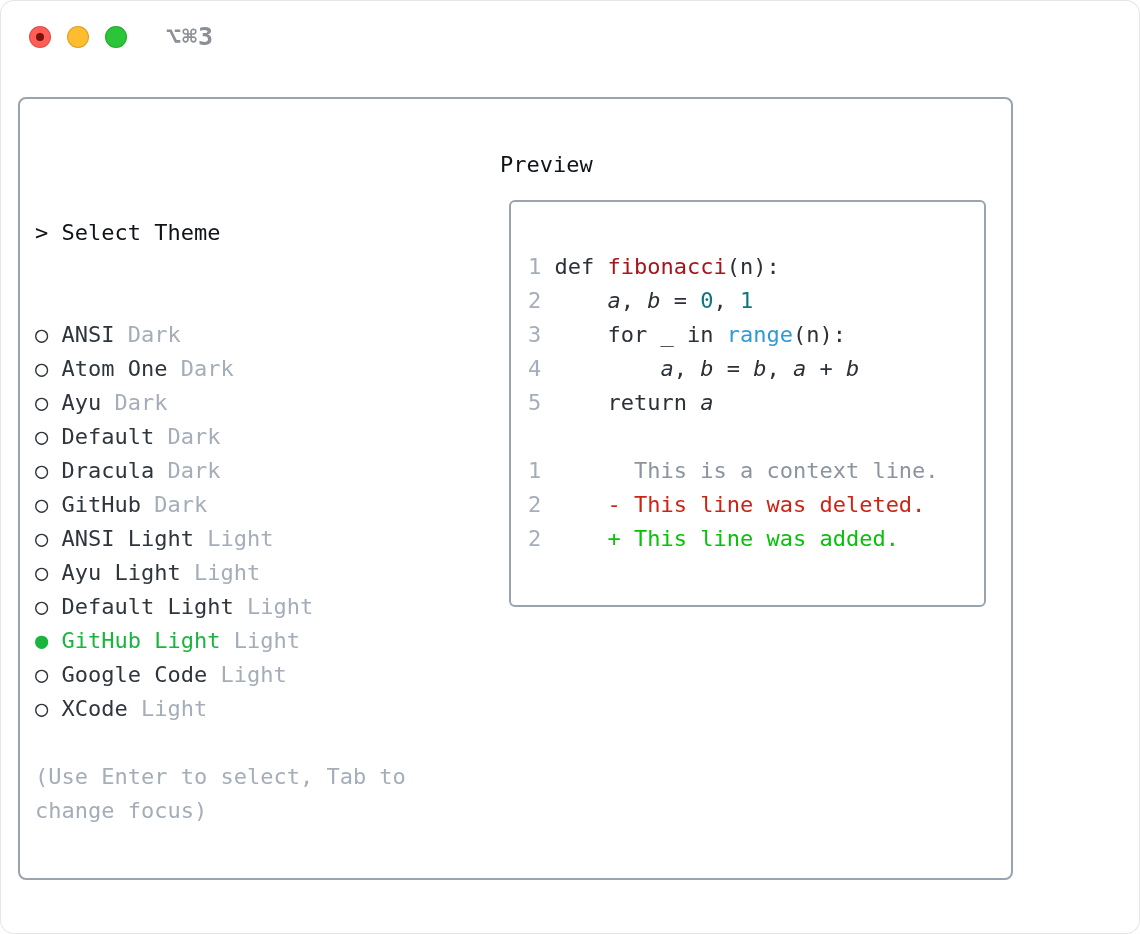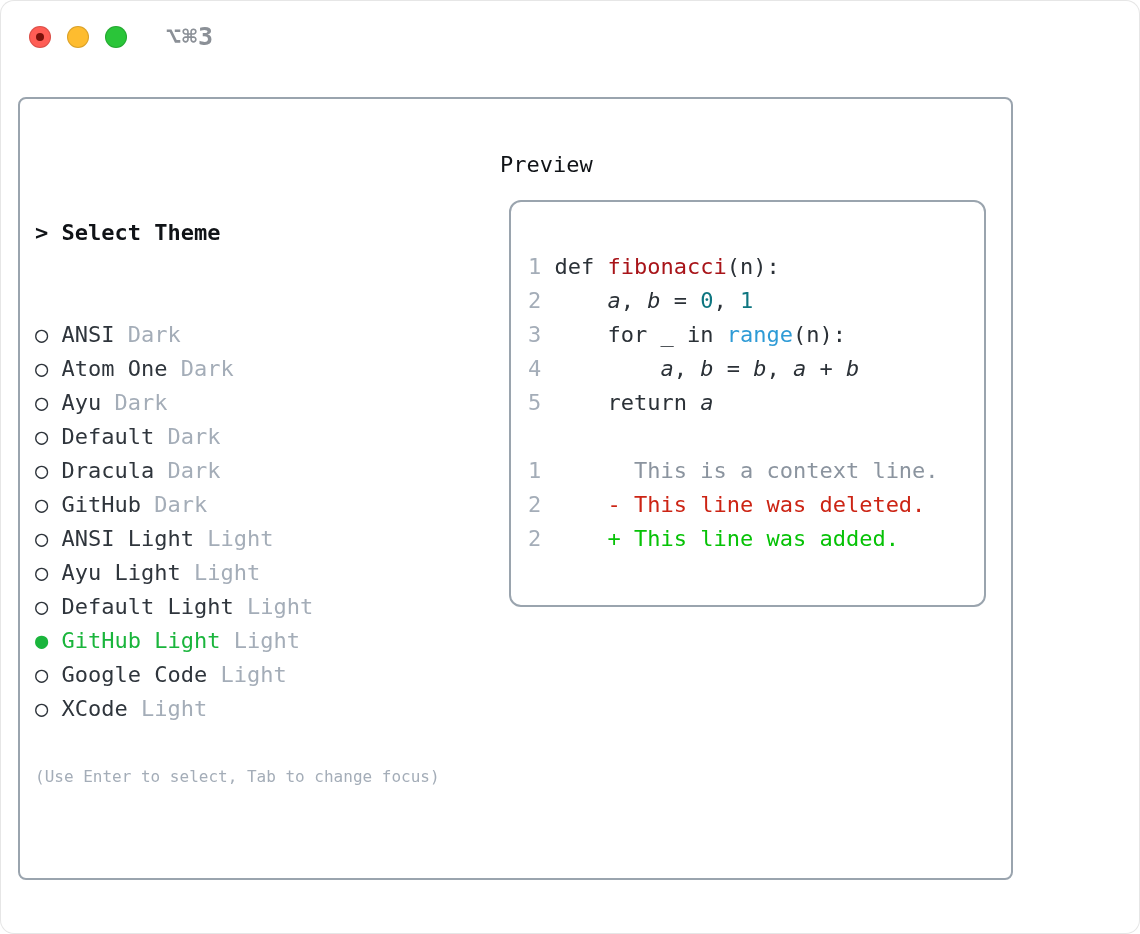--- a/index.html
+++ b/index.html
@@ -20,35 +20,35 @@
               background:var(--traffic-red-dot);}
   .win-title{position:absolute;left:166px;top:22px;font-size:25px;font-weight:700;
              color:var(--titlebar-text);letter-spacing:1px;}
   
   .panel{position:absolute;left:18px;top:97px;width:995px;height:783px;
          border:2px solid var(--panel-border);border-radius:8px;box-sizing:border-box;}
   
   .menu{position:absolute;left:15px;top:49px;font-size:22px;line-height:34px;
         white-space:pre;color:var(--text-dark);}
   .row{height:34px;}
-  .header-row{font-weight:700;color:var(--text-black);}
+  .header-row{font-weight:400;color:var(--text-black);}
   .prompt{color:var(--text-black);}
   .bullet{color:var(--text-dark);}
   .bullet.sel{color:var(--accent-green);}
   .tname{color:var(--text-dark);}
   .tname.sel{color:var(--accent-green);}
   .ttag{color:var(--muted-gray);}
   .apply-title{padding-left:2ch;color:var(--text-black);}
-  .help{position:absolute;left:15px;top:661px;width:440px;font-size:16px;line-height:34px;
+  .help{position:absolute;left:15px;top:661px;width:440px;font-size:22px;line-height:34px;
         white-space:normal;color:var(--muted-gray);}
   
   .preview-label{position:absolute;left:480px;top:49px;font-size:22px;line-height:34px;
                  font-weight:400;color:var(--text-black);}
   .preview-box{position:absolute;left:489px;top:101px;width:477px;height:407px;
-               border:2px solid var(--panel-border);border-radius:12px;box-sizing:border-box;}
+               border:2px solid var(--panel-border);border-radius:6px;box-sizing:border-box;}
   .code{position:absolute;left:17px;top:48px;font-size:22px;line-height:34px;white-space:pre;}
   .cline{height:34px;}
   .ln{color:var(--line-number-gray);}
   .s-t{color:var(--code-text);}
   .s-fn{color:var(--func-red);}
   .s-n{color:var(--number-teal);}
   .s-b{color:var(--builtin-blue);}
   .s-v{color:var(--code-text);font-style:italic;}
   .s-ctx{color:var(--context-gray);}
   .s-del{color:var(--deleted-red);}

